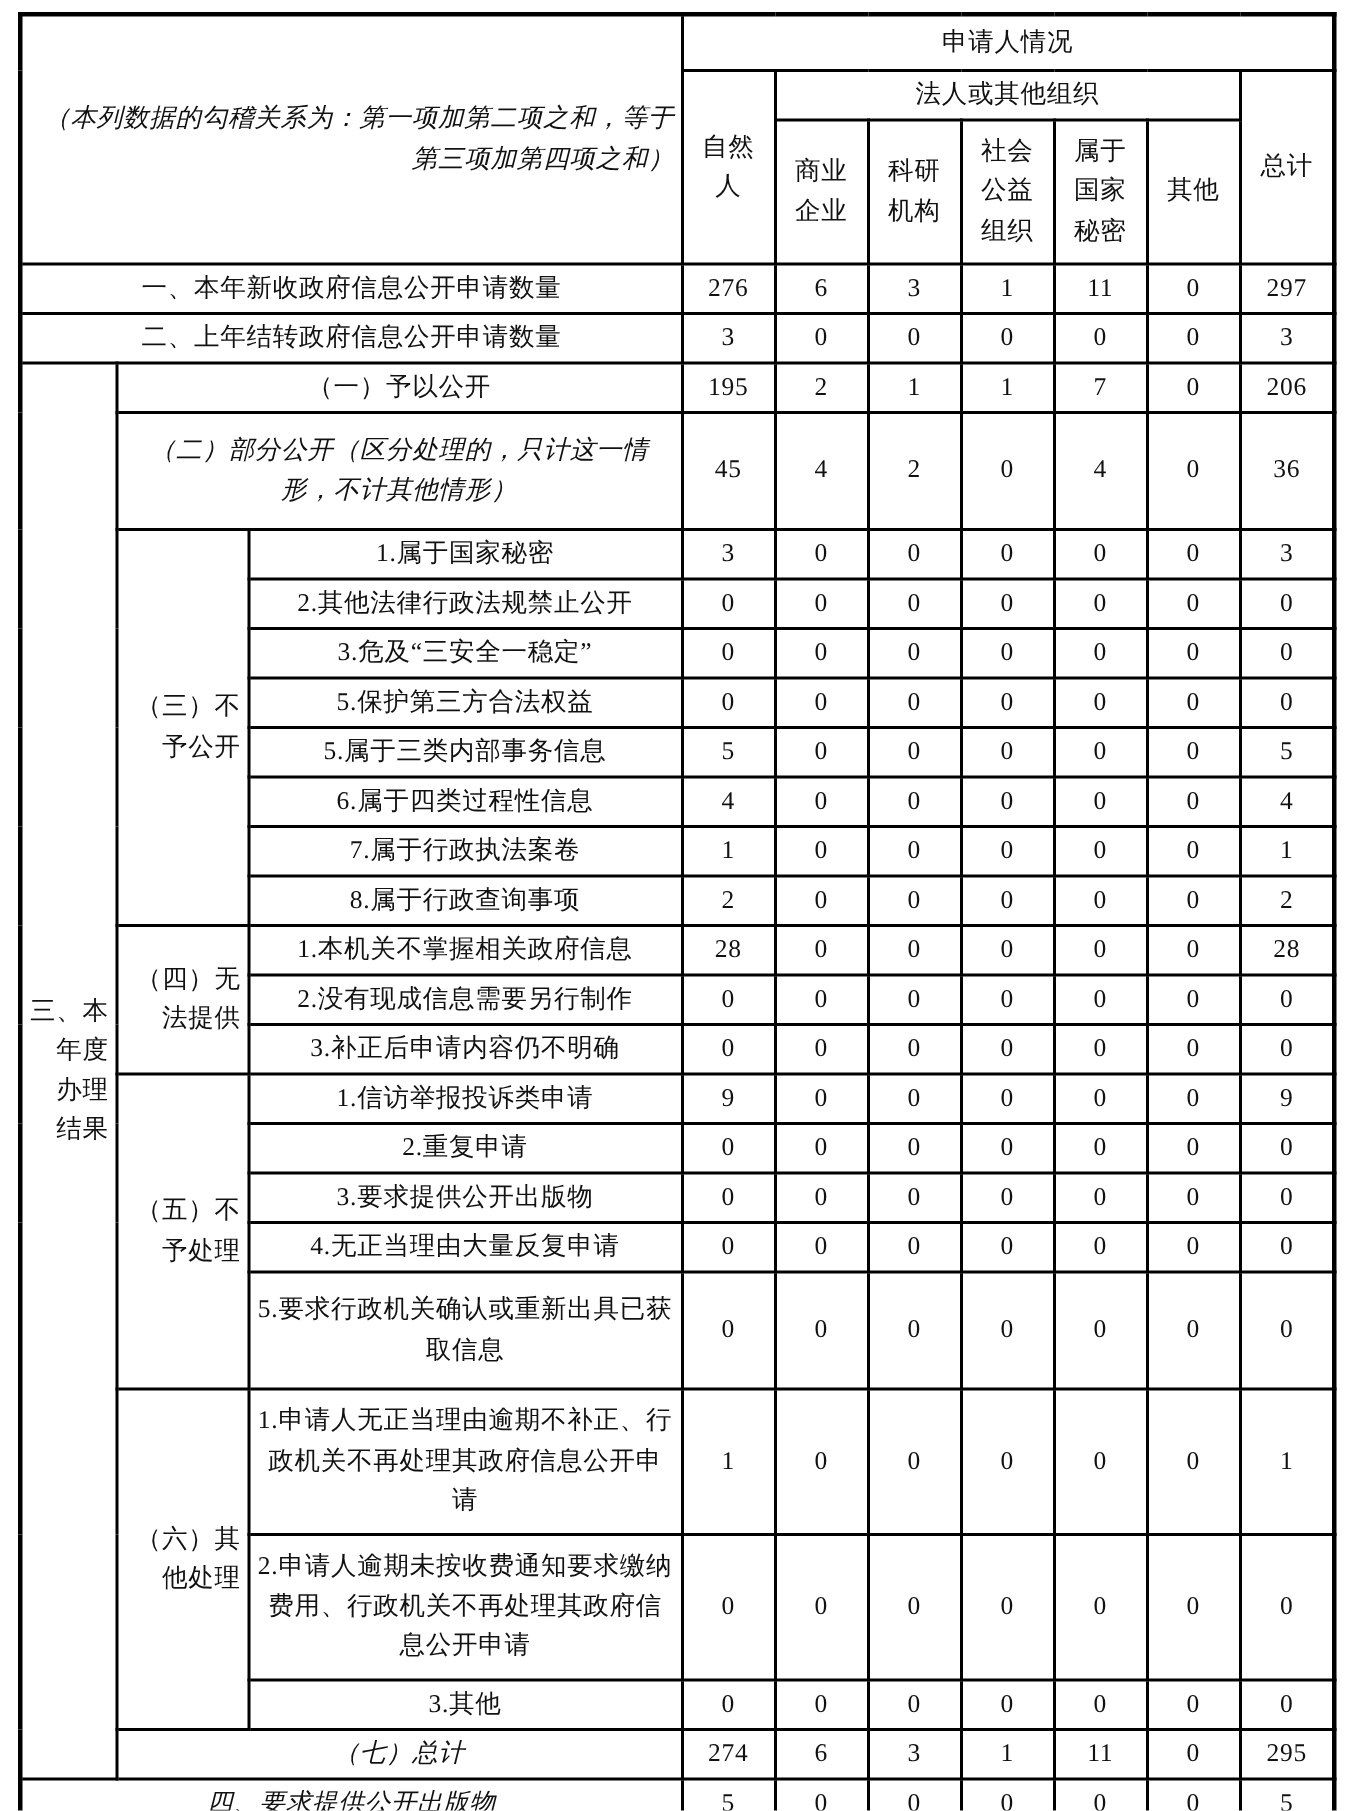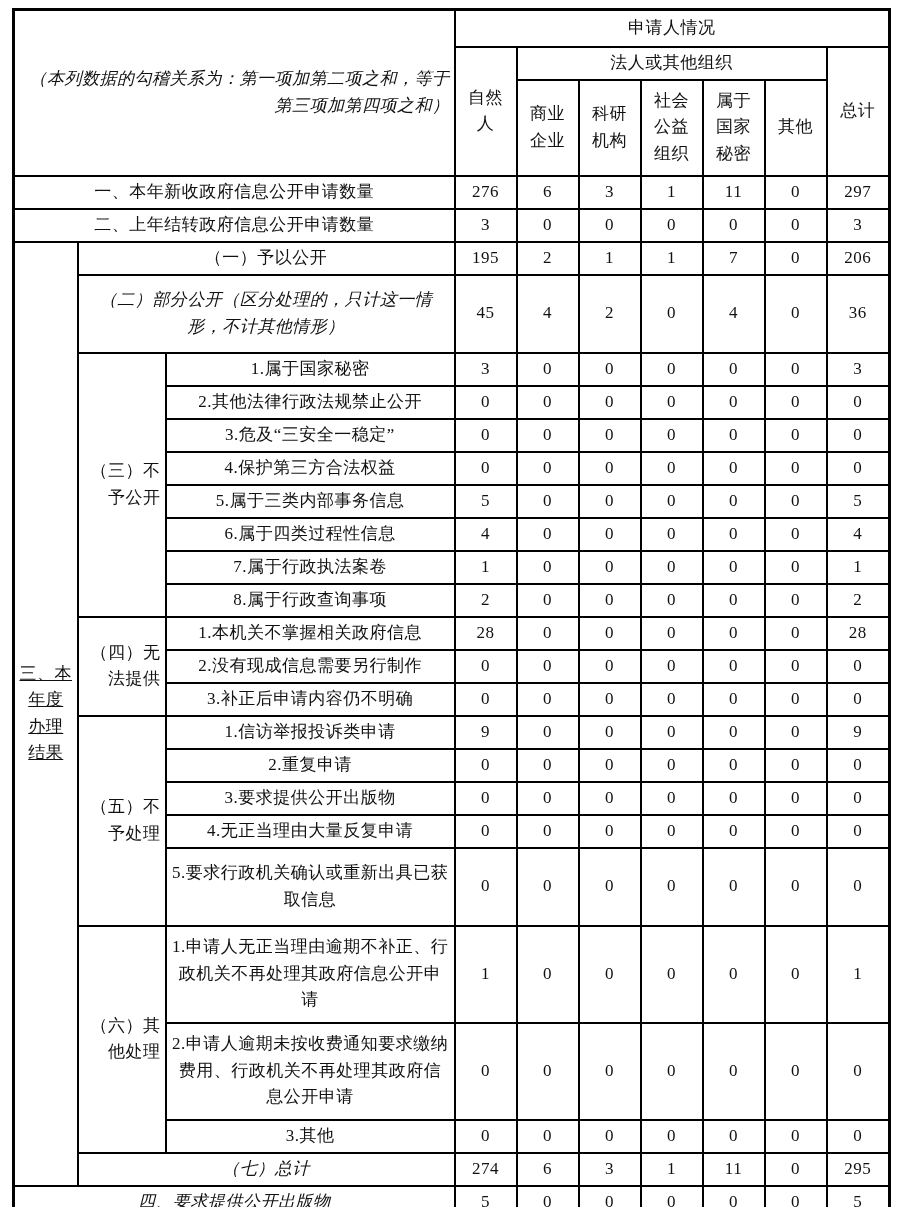--- a/index.html
+++ b/index.html
@@ -58,25 +58,24 @@
   .pre { white-space: pre-line; }
   
   .num {
     text-align: center;
     font-family: "Liberation Serif", "DejaVu Serif", serif;
     font-size: 18px;
     letter-spacing: 0;
   }
   
   .sec {
-    text-align: center;
+    text-align: right;
     vertical-align: middle;
     padding-left: 6px;
     line-height: 2.0;
-    text-decoration: underline;
   }
   .grp {
     text-align: right;
     vertical-align: middle;
     padding-left: 5px;
     line-height: 2.0;
   }
   
   .rh1 { height: 33px; }
   .rh2 { height: 78px; }
@@ -195,21 +194,21 @@
       <td class="lbl">3.危及“三安全一稳定”</td>
       <td class="num">0</td>
       <td class="num">0</td>
       <td class="num">0</td>
       <td class="num">0</td>
       <td class="num">0</td>
       <td class="num">0</td>
       <td class="num">0</td>
     </tr>
     <tr class="rh1">
-      <td class="lbl">4.保护第三方合法权益</td>
+      <td class="lbl">5.保护第三方合法权益</td>
       <td class="num">0</td>
       <td class="num">0</td>
       <td class="num">0</td>
       <td class="num">0</td>
       <td class="num">0</td>
       <td class="num">0</td>
       <td class="num">0</td>
     </tr>
     <tr class="rh1">
       <td class="lbl">5.属于三类内部事务信息</td>

